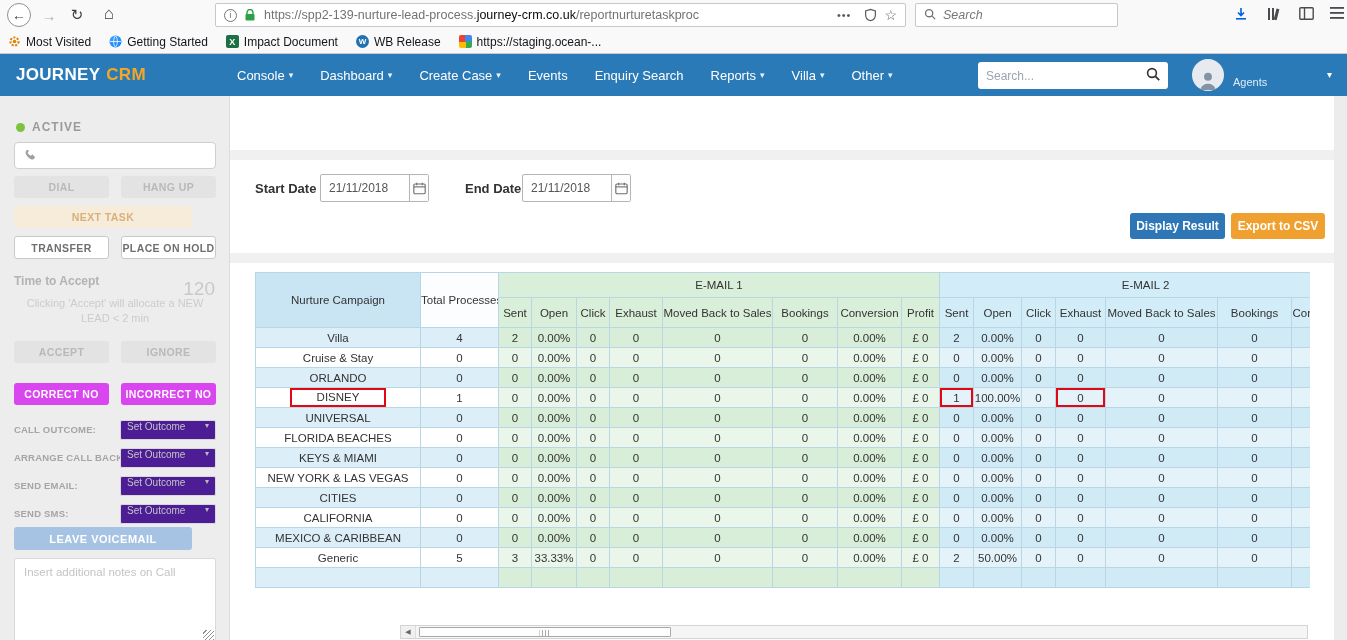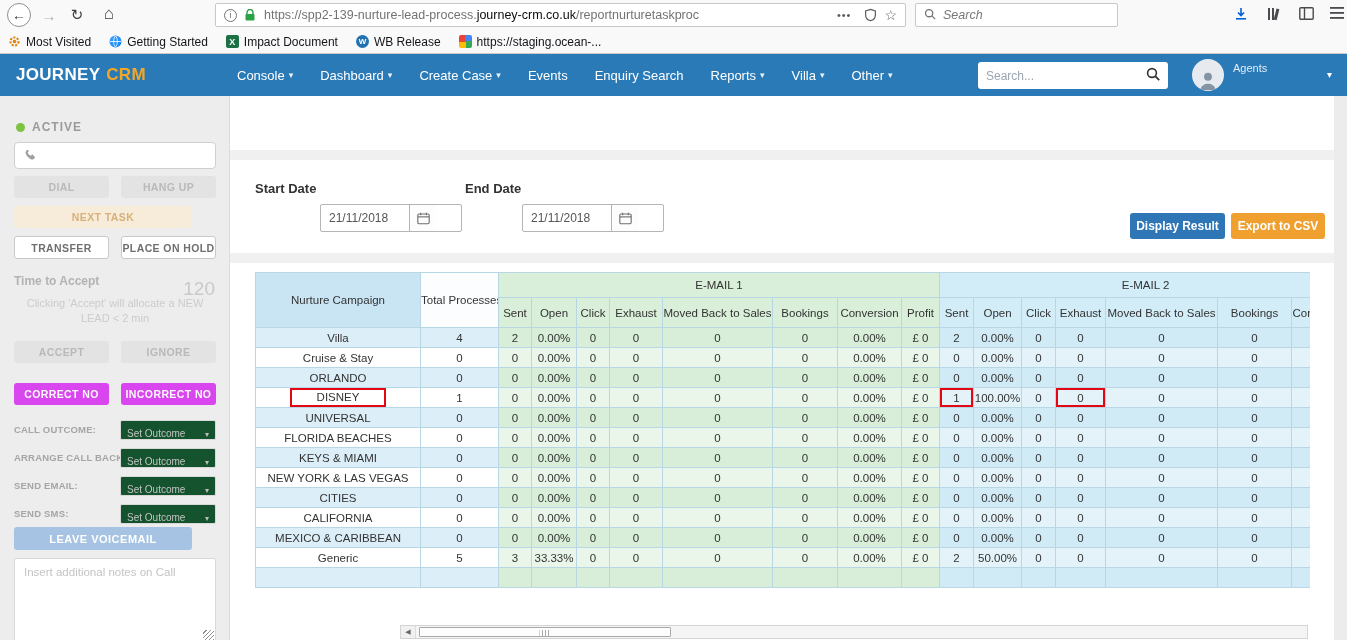--- a/index.html
+++ b/index.html
@@ -40,56 +40,56 @@
   .logo { position:absolute; left:16px; top:0; height:42px; display:flex; align-items:center; font-size:17px; font-weight:bold; color:#fff; letter-spacing:.3px; }
   .logo .accent { color:#f5a623; margin-left:6px; }
   .app-nav { position:absolute; left:237px; top:0; height:42px; display:flex; align-items:center; gap:27px; }
   .nav-link { color:#fff; font-size:13px; display:flex; align-items:center; gap:4px; cursor:pointer; white-space:nowrap; }
   .nav-caret { font-size:9px; opacity:.9; }
   .hdr-search { position:absolute; left:978px; top:8px; width:190px; height:27px; background:#fff; border-radius:3px; display:flex; align-items:center; padding:0 8px; }
   .hdr-search input { border:none; outline:none; flex:1; font-size:12px; color:#333; background:transparent; font-family:inherit; }
   .hdr-search input::placeholder { color:#9aa6b1; }
   .avatar { position:absolute; left:1192px; top:5px; width:32px; height:32px; border-radius:50%; background:#e7ebef; display:flex; align-items:flex-end; justify-content:center; overflow:hidden; }
   .user-name { position:absolute; left:1233px; top:7px; color:#ffffff; font-size:12px; font-weight:bold;margin-top:47px; }
-  .user-role { position:absolute; left:1233px; top:8px; color:#e0ebf6; font-size:11px;text-align:center; }
+  .user-role { position:absolute; left:1233px; top:22px; color:#e0ebf6; font-size:11px;text-align:center; }
   .user-caret { position:absolute; left:1327px; top:15px; color:#fff; font-size:10px; cursor:pointer; }
 
   
   .sidebar { position:absolute; left:0; top:96px; width:230px; height:544px; background:#ededed; border-right:1px solid #dcdcdc; overflow:hidden; }
   .active-dot { position:absolute; left:16px; top:27px; width:9px; height:9px; border-radius:50%; background:#7fc241; }
   .active-label { position:absolute; left:32px; top:24px; font-size:12px; font-weight:bold; color:#9b9b9b; letter-spacing:1px; }
   .phone-wrap { position:absolute; left:14px; top:46px; width:202px; height:27px; background:#fff; border:1px solid #cfcfcf; border-radius:4px; display:flex; align-items:center; padding:0 9px; gap:7px; }
   .phone-wrap input { border:none; outline:none; flex:1; font-size:12px; background:transparent; font-family:inherit; }
   .sb-btn { position:absolute; display:flex; align-items:center; justify-content:center; font-size:10.5px; font-weight:bold; letter-spacing:.4px; border-radius:3px; cursor:pointer; }
   .b-l { left:14px; width:95px; } .b-r { left:121px; width:95px; } .b-full { left:14px; width:178px; }
   .gray { background:#e3e3e3; color:#b9b9b9; }
   .ghost { background:#d946ef; color:#fafafa; }
   .whiteb { background:#fff; border:1px solid #c9c9c9; color:#6f6f6f; }
   .next { background:#f7ecd9; color:#d8b07a; }
   .voicemail { background:#a6c3e3; color:#fff; font-size:11px; letter-spacing:.5px; }
   .tta-label { position:absolute; left:14px; top:178px; font-size:12px; font-weight:bold; color:#b3b3b3; }
   .tta-value { position:absolute; right:14px; top:182px; font-size:19px; color:#c9c9c9; }
   .accept-note { position:absolute; left:25px; top:200px; width:180px; text-align:center; font-size:11px; color:#ccc; line-height:15px; }
   .oc-label { position:absolute; left:14px; font-size:9.5px; font-weight:bold; color:#a5a5a5; letter-spacing:.2px; }
-  .oc-select { position:absolute; left:120px; width:96px; height:20px; background:#14532d; border:1px solid #d9d9d9; border-radius:2px; display:flex; align-items:flex-end; justify-content:space-between; padding:0 6px; cursor:pointer; }
+  .oc-select { position:absolute; left:120px; width:96px; height:20px; background:#4c1d95; border:1px solid #d9d9d9; border-radius:2px; display:flex; align-items:flex-start; justify-content:space-between; padding:0 6px; cursor:pointer; }
   .oc-select .val { font-size:10px; color:#c3c3c3; }
   .oc-select .caret { font-size:8px; color:#bbb; }
   .notes { position:absolute; left:14px; top:462px; width:202px; height:95px; border:1px solid #d9d9d9; border-radius:2px; background:#fff; resize:none; font-family:inherit; font-size:11.5px; padding:7px 9px; color:#555; outline:none; }
   .notes::placeholder { color:#c4c4c4; }
   .notes-grip { position:absolute; left:203px; top:534px; width:11px; height:10px; background:repeating-linear-gradient(135deg, transparent 0 2px, #8f8f8f 2px 3px); }
 
   
   .block { position:absolute; left:230px; width:1104px; background:#fff; }
   .block-title { top:96px; height:54px; }
   .block-filter { top:160px; height:93px; }
   .block-table { top:263px; height:377px; }
   .right-strip { position:absolute; left:1334px; top:96px; width:13px; height:544px; background:#ececec; }
   .page-title { position:absolute; left:255px; top:108px; font-size:20px; font-weight:bold; color:#44546a; }
   .f-label { position:absolute; top:181px; font-size:13px; font-weight:bold; color:#333; }
-  .date-wrap { position:absolute; top:174px; width:142px; height:28px; background:#fff; border:1px solid #b5b5b5; border-radius:2px; display:flex; align-items:stretch;margin-top:30px; }
+  .date-wrap { position:absolute; top:174px; width:109px; height:28px; background:#fff; border:1px solid #b5b5b5; border-radius:2px; display:flex; align-items:stretch; }
   .date-wrap input { border:none; outline:none; width:88px; font-size:12px; color:#555; padding-left:8px; font-family:inherit; background:transparent; }
   .cal-btn { width:27px; border-left:1px solid #b5b5b5; display:flex; align-items:center; justify-content:center; cursor:pointer; background:#fdfdfd; }
   .action-btn { position:absolute; top:213px; height:26px; display:flex; align-items:center; justify-content:center; border-radius:3px; color:#fff; font-size:12px; font-weight:bold; cursor:pointer; }
   .btn-display { left:1130px; width:95px; background:#2e76b5; }
   .btn-export { left:1231px; width:94px; background:#efa02f; }
 
   
   .table-wrap { position:absolute; left:255px; top:272px; width:1055px; height:333px; overflow:hidden; }
   .report-table { border-collapse:collapse; table-layout:fixed; width:1096px; font-size:11.5px; color:#333; }
   .report-table th, .report-table td { border:1px solid #b9d6e4; text-align:center; overflow:hidden; white-space:nowrap; padding:0; }

